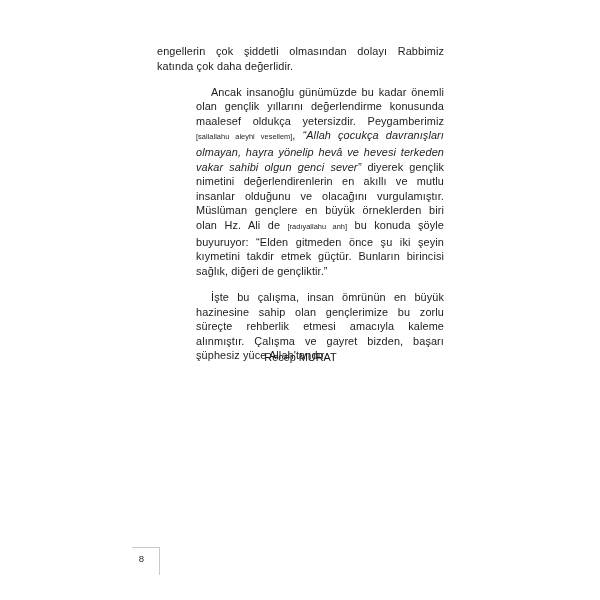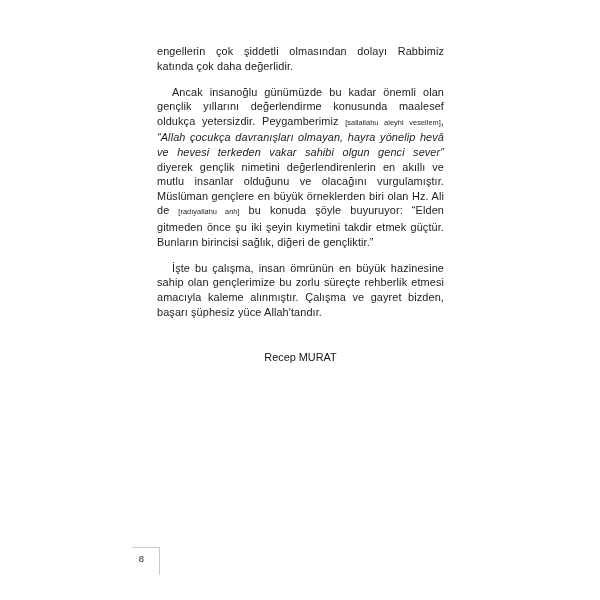--- a/index.html
+++ b/index.html
@@ -39,20 +39,21 @@
     line-height: 14.6px;
     text-align: justify;
     text-justify: inter-word;
     color: #1c1c1c;
     letter-spacing: 0.01em;
     -webkit-font-smoothing: antialiased;
   }
 
   .para + .para {
     margin-top: 11.5px;
+    margin-left: 39px;
   }
 
   .para.indent {
     text-indent: 15px;
   }
 
   .honorific {
     font-size: 7.4px;
     letter-spacing: 0.005em;
     color: #232323;

